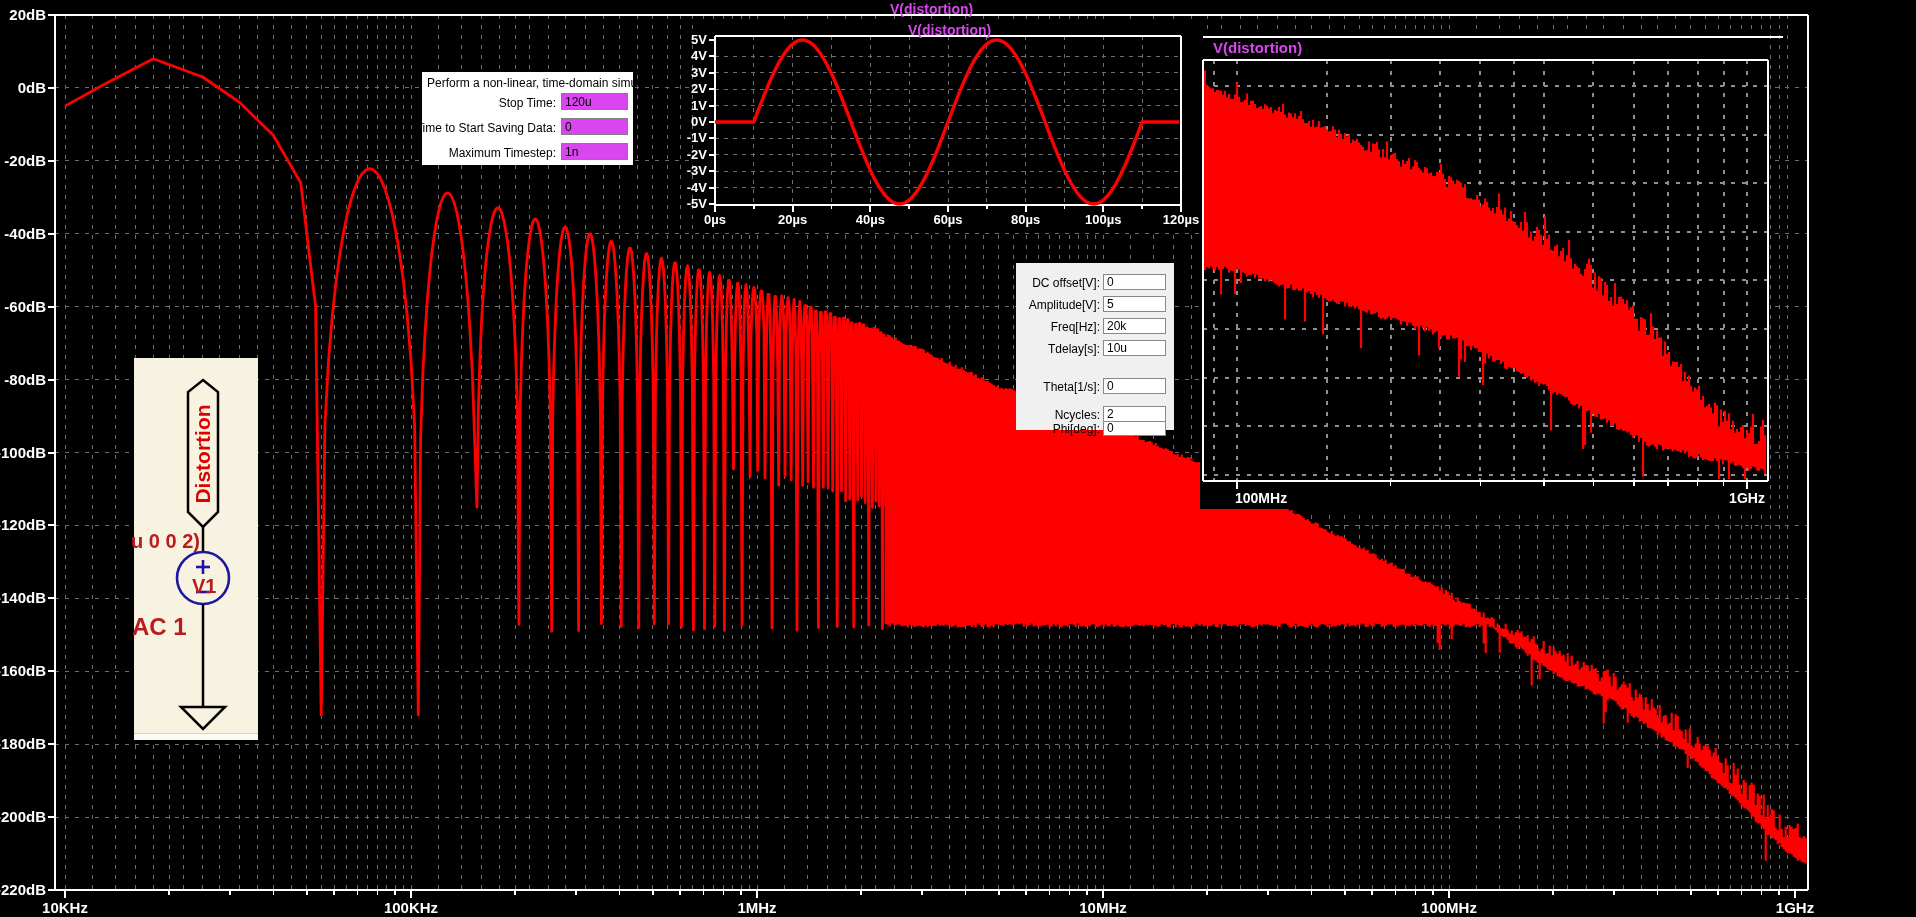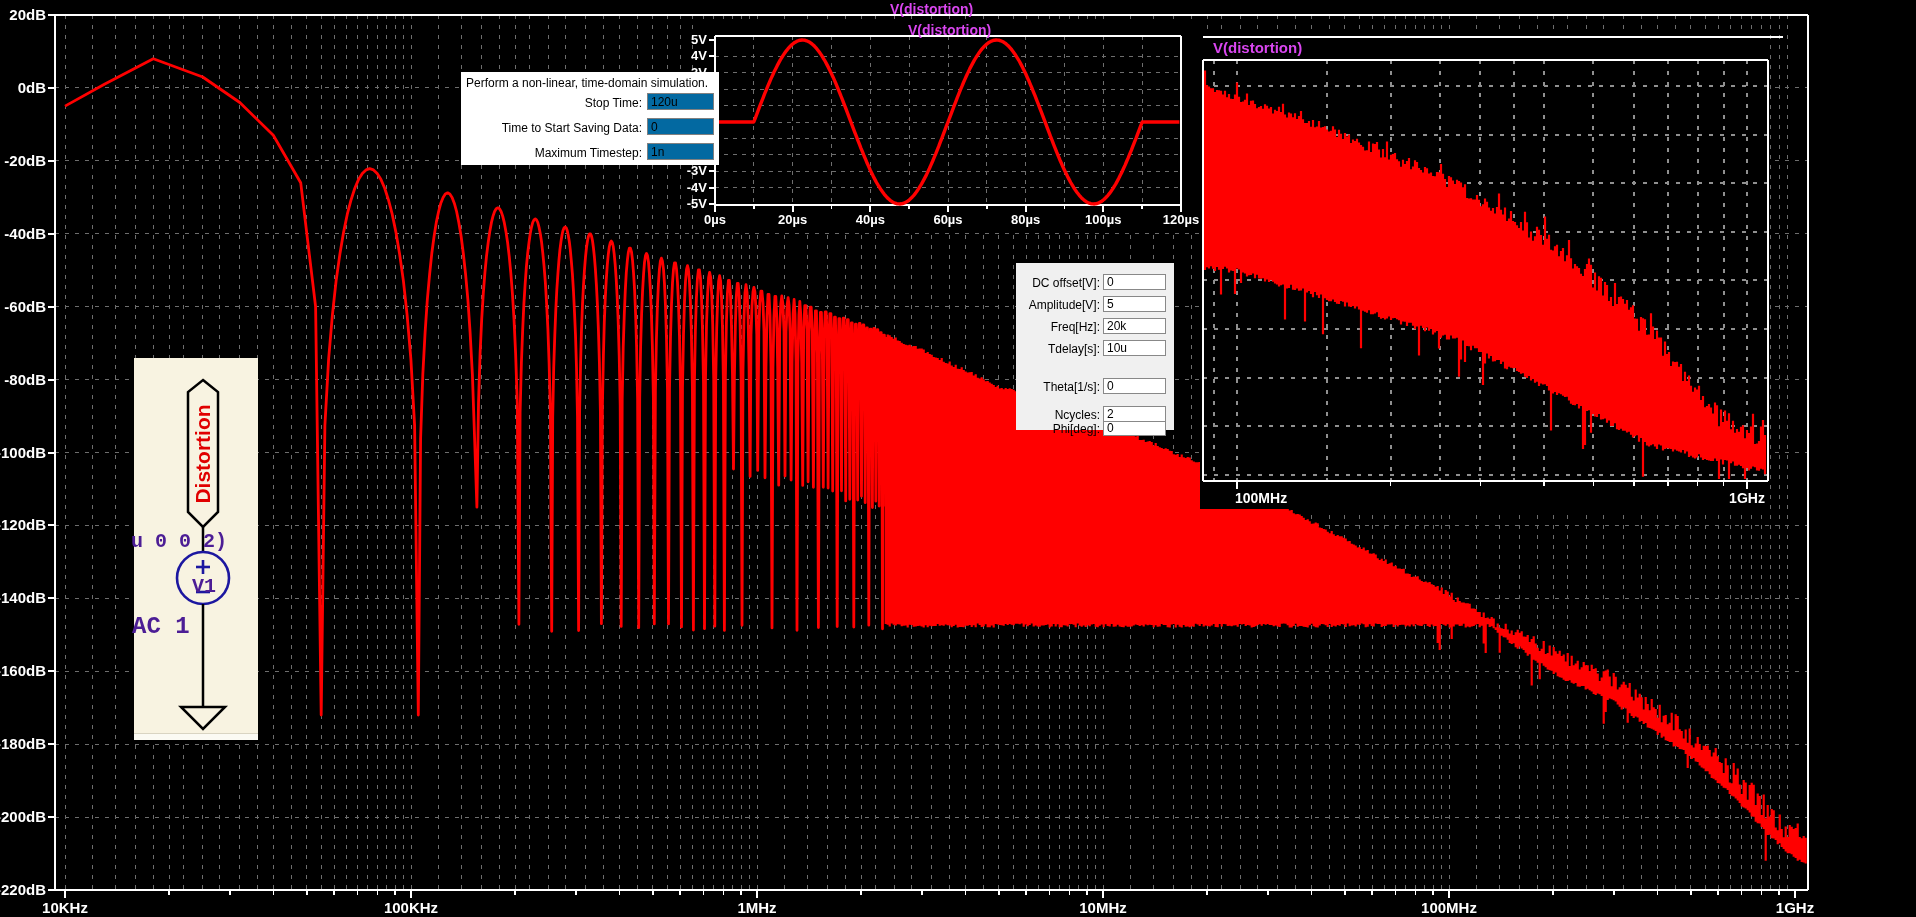--- a/index.html
+++ b/index.html
@@ -2,37 +2,37 @@
 <html><head>
 <meta charset="utf-8">
 <style>
   html,body{margin:0;padding:0;background:#000;}
   #screen{position:relative;width:1916px;height:917px;background:#000;overflow:hidden;
           font-family:"Liberation Sans",sans-serif;}
   #plot-svg{position:absolute;left:0;top:0;}
   .ovl{position:absolute;}
   .ptitle{color:#d946ef;font-weight:bold;white-space:nowrap;}
   
-  #tran-dialog{left:422px;top:72px;width:258px;height:93px;background:#fff;color:#000;
-               font-size:12px;margin-left:39px;}
+  #tran-dialog{left:422px;top:72px;width:211px;height:93px;background:#fff;color:#000;
+               font-size:12px;}
   #tran-dialog .dtitle{position:absolute;left:5px;top:4px;width:213px;text-align:center;white-space:nowrap;}
   .drow{position:absolute;height:19px;line-height:17px;}
   .dlabel{position:absolute;right:77px;top:2px;white-space:nowrap;}
   .dfield{position:absolute;right:5px;top:0;width:62px;height:15px;border:1px solid #808080;
-          background:#0369a1;font-size:12px;font-family:"Liberation Sans",sans-serif;padding:0 0 0 3px;color:#000;}
+          background:#d946ef;font-size:12px;font-family:"Liberation Sans",sans-serif;padding:0 0 0 3px;color:#000;}
   
   #sine-panel{left:1016px;top:263px;width:158px;height:167px;background:#f0f0f0;color:#000;font-size:12px;}
   .srow{position:absolute;left:0;width:100%;height:20px;}
   .slabel{position:absolute;right:74px;top:3px;white-space:nowrap;}
   .sfield{position:absolute;right:8px;top:1px;width:58px;height:14px;border:1px solid #888;
           background:#fff;font-size:12px;font-family:"Liberation Sans",sans-serif;padding:0 0 0 3px;color:#000;}
   
   #schematic{left:134px;top:358px;width:124px;height:382px;background:#f8f3e1;}
   #schematic svg{position:absolute;left:0;top:0;}
-  .schtext{position:absolute;color:#4c1d95;font-weight:bold;white-space:nowrap;font-family:Liberation Mono, monospace;}
+  .schtext{position:absolute;color:#b91c1c;font-weight:bold;white-space:nowrap;}
   #net-flag-label{position:absolute;left:69px;top:96px;color:#e00000;font-weight:bold;font-size:21px;
       transform:translate(-50%,-50%) rotate(-90deg);}
   #sch-strip{position:absolute;left:0;bottom:0;width:100%;height:6px;background:#fbfaf3;border-top:1px solid #d9d4c2;}
 </style>
 </head>
 <body>
 
 <div id="screen">
 
   <svg id="plot-svg" width="1916" height="917">

